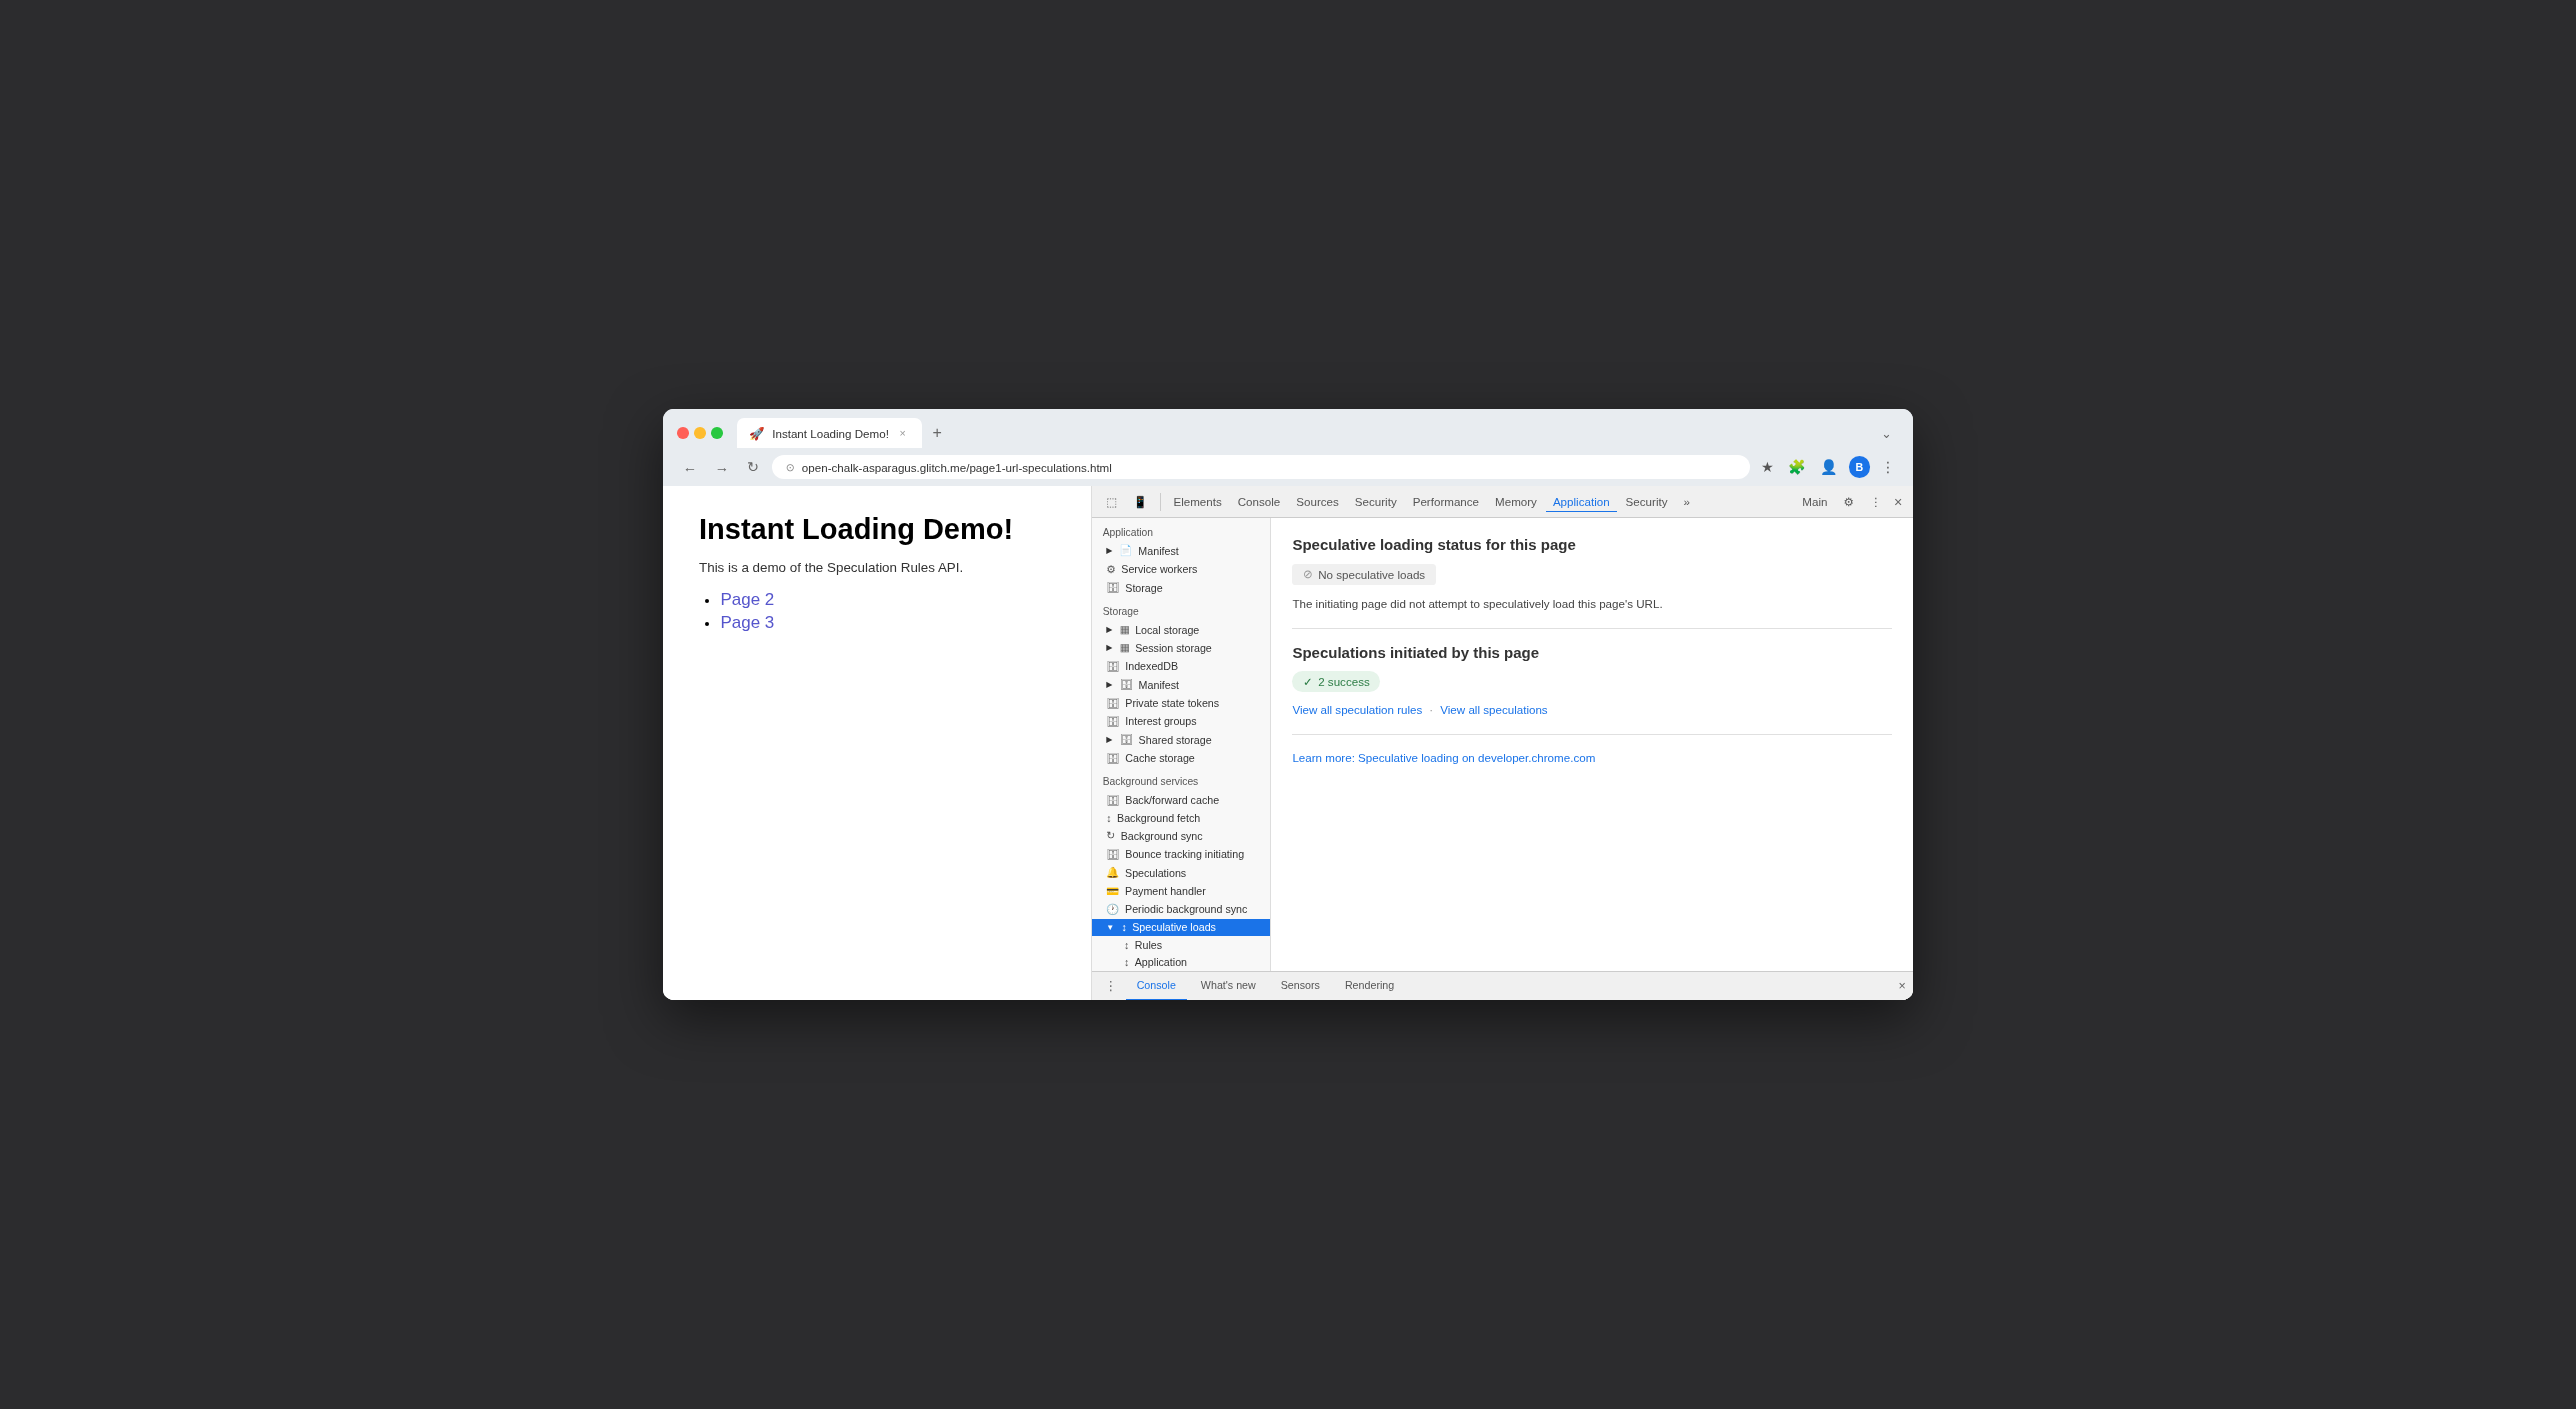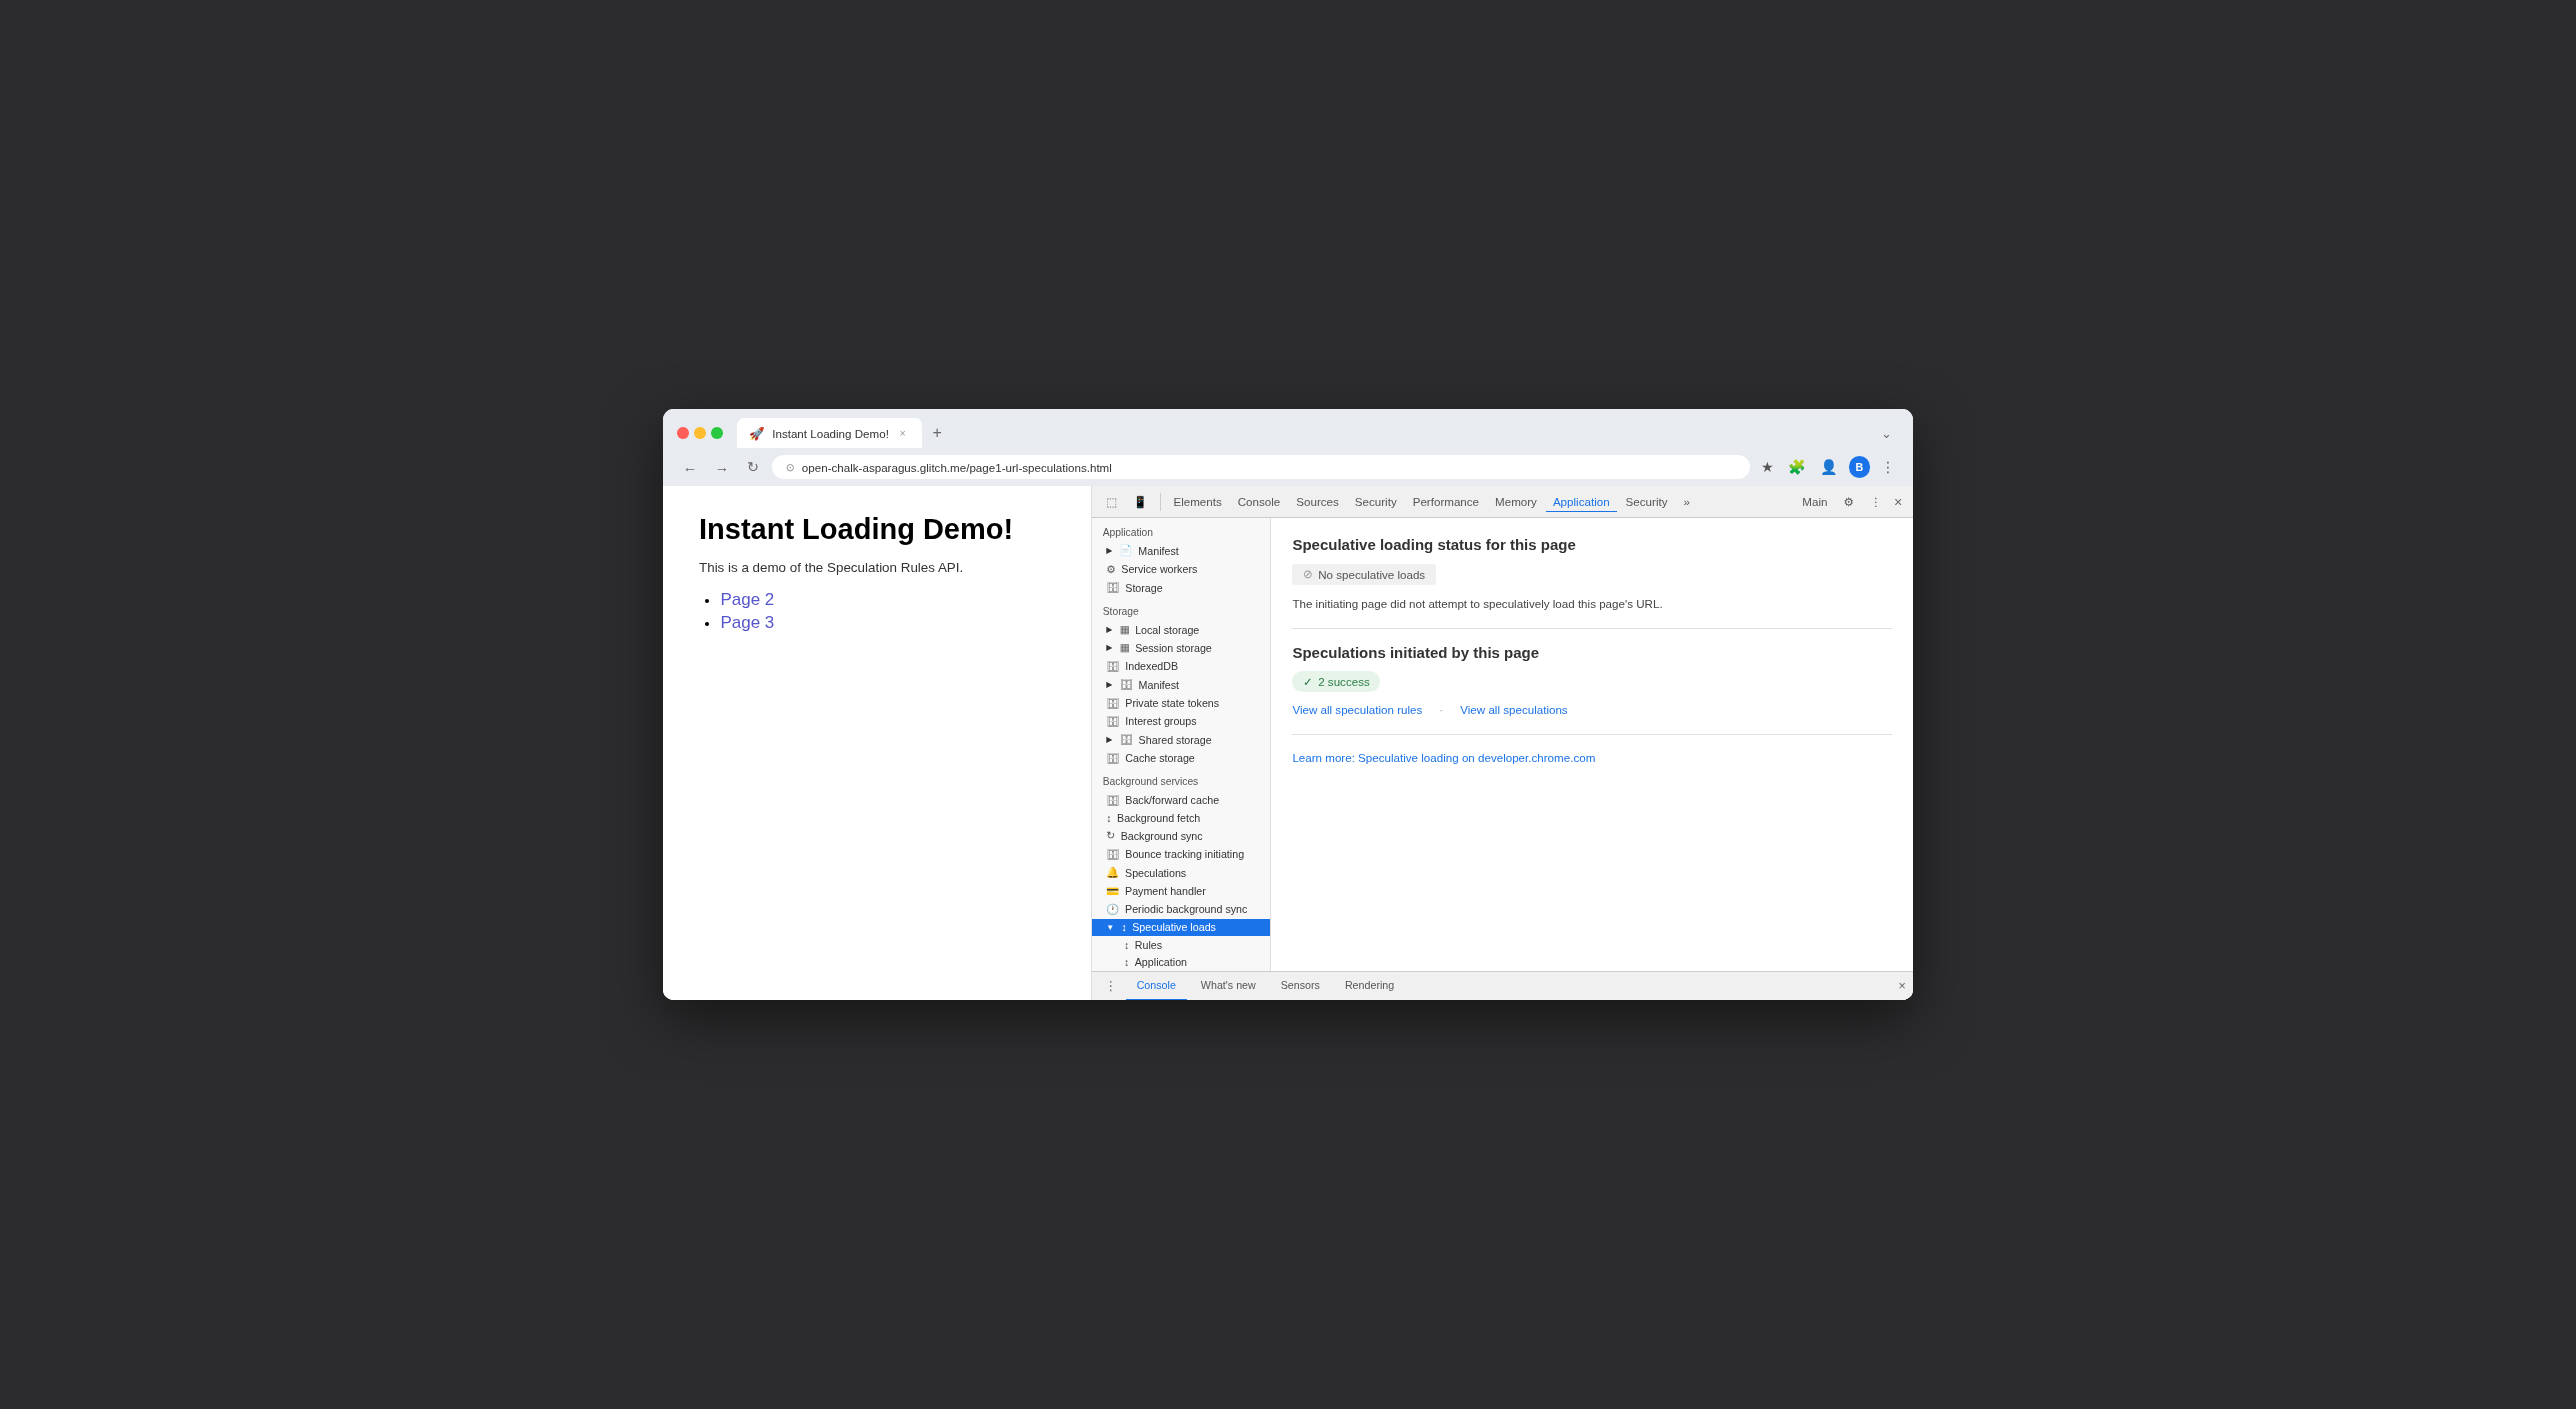--- a/index.html
+++ b/index.html
@@ -283,21 +283,21 @@
       border-radius: 10.7px;
       padding: 3.6px 10.7px;
       font-size: 11.6px;
       color: #2d7d46;
       margin-bottom: 10.7px;
     }
     .success-icon { color: #2d7d46; }
     .speculation-links {
       display: flex;
       align-items: center;
-      gap: 17px;
+      gap: 7px;
       font-size: 11.6px;
       margin-bottom: 18px;
     }
     .spec-link {
       color: #1a73e8;
       text-decoration: none;
       cursor: pointer;
     }
     .spec-dot { color: #999; }
     .learn-more-link {

